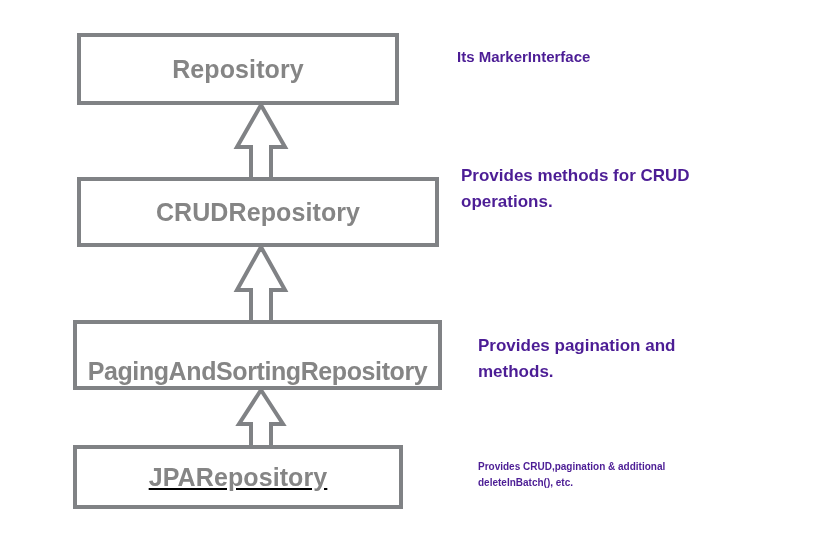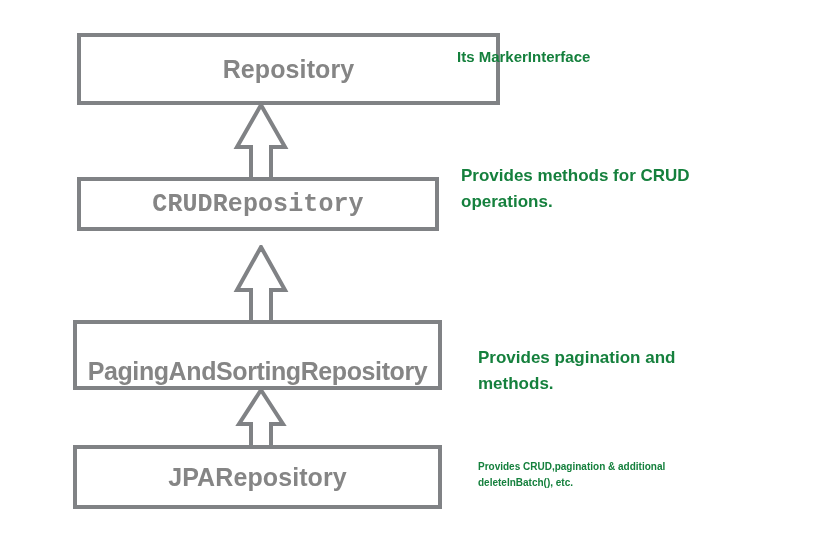--- a/index.html
+++ b/index.html
@@ -32,24 +32,24 @@
     overflow: hidden;
   }
   .node-label {
     color: #858585;
     font-weight: bold;
     letter-spacing: 0.1px;
     white-space: nowrap;
     line-height: 1;
   }
 
-  #node-repository      { left: 77px;  top: 33px;  width: 423px; height: 72px; }
-  #node-crudrepository  { left: 77px;  top: 177px; width: 362px; height: 54px; font-family: Liberation Mono, monospace; }
+  #node-repository      { left: 77px;  top: 33px;  width: 322px; height: 72px; }
+  #node-crudrepository  { left: 77px;  top: 177px; width: 362px; height: 70px; }
   #node-pagingandsorting{ left: 73px;  top: 320px; width: 369px; height: 70px; }
-  #node-jparepository   { left: 73px;  top: 445px; width: 369px; height: 64px; }
+  #node-jparepository   { left: 73px;  top: 445px; width: 330px; height: 64px; text-decoration: underline; }
 
   #node-repository       .node-label { font-size: 25px; }
   #node-crudrepository   .node-label { font-size: 25px; }
   #node-pagingandsorting .node-label { font-size: 25px; letter-spacing: -0.4px; margin-top: 32px; }
   #node-jparepository    .node-label { font-size: 25px; }
 
   
   .arrow {
     position: absolute;
     overflow: visible;
@@ -62,33 +62,33 @@
     stroke-linejoin: miter;
   }
 
   #arrow-crud-to-repository   { left: 232px; top: 103px; width: 58px; height: 76px; }
   #arrow-paging-to-crud       { left: 232px; top: 245px; width: 58px; height: 77px; }
   #arrow-jpa-to-paging        { left: 232px; top: 388px; width: 58px; height: 59px; }
 
   
   .annotation {
     position: absolute;
-    color: #15803d;
+    color: #4c1d95;
     font-weight: bold;
   }
   #annotation-repository {
     left: 457px; top: 46px; width: 330px;
     font-size: 15px; line-height: 1.45;
   }
   #annotation-crudrepository {
     left: 461px; top: 163px; width: 320px;
     font-size: 17px; line-height: 1.55;
   }
   #annotation-pagingandsorting {
-    left: 478px; top: 345px; width: 320px;
+    left: 478px; top: 333px; width: 320px;
     font-size: 17px; line-height: 1.55;
   }
   #annotation-jparepository {
     left: 478px; top: 459px; width: 345px;
     font-size: 10px; line-height: 1.62;
   }
   .annotation-line { display: block; white-space: nowrap; }
 </style>
 </head>
 <body>

